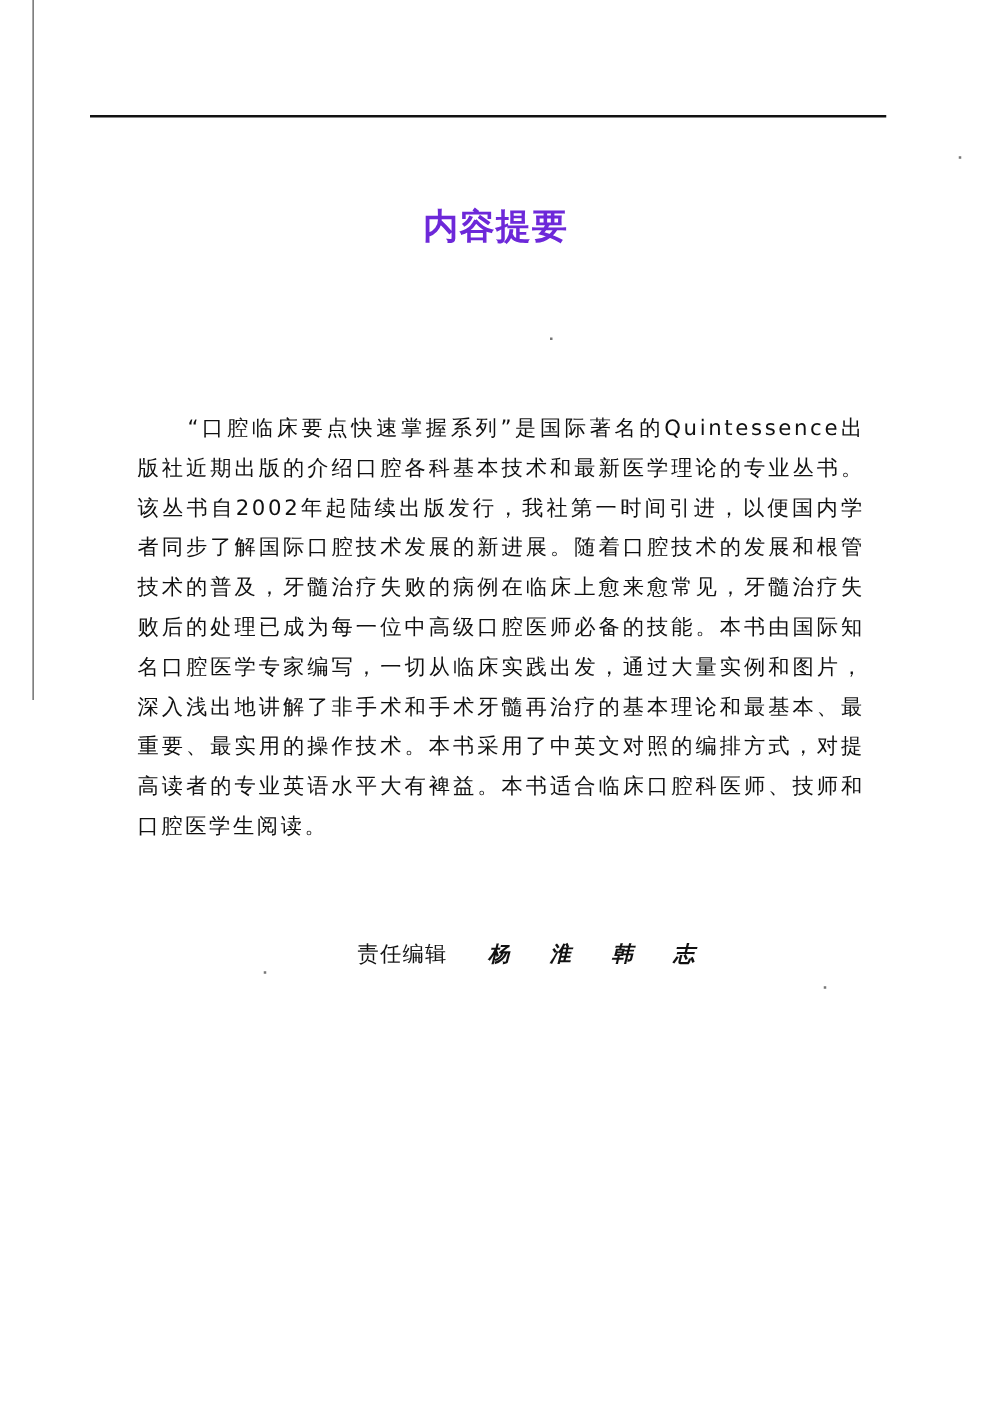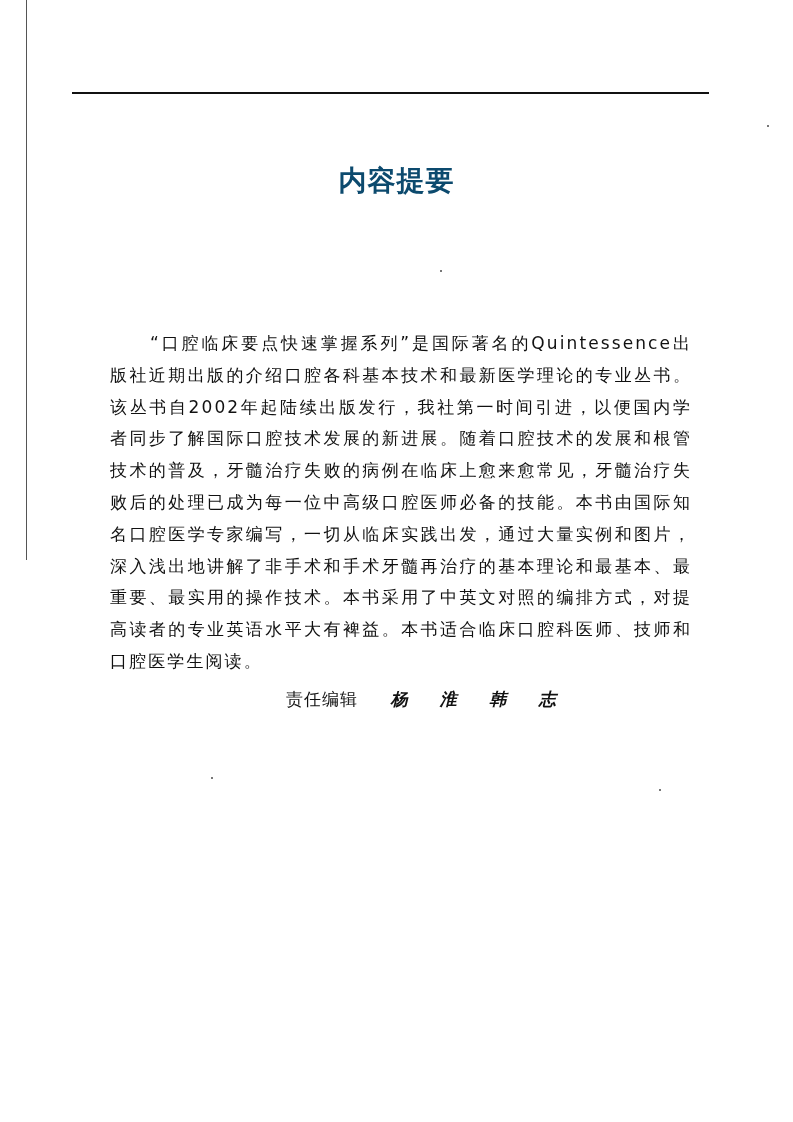--- a/index.html
+++ b/index.html
@@ -33,39 +33,39 @@
     }
     .title {
       position: absolute;
       left: 0;
       top: 162px;
       width: 793px;
       text-align: center;
       font-size: 28px;
       font-weight: bold;
       letter-spacing: 1px;
-      color: #0c4a6e;
+      color: #6d28d9;
     }
     .summary {
       position: absolute;
       left: 110px;
       top: 328px;
       width: 582px;
       margin: 0;
       font-size: 17px;
       line-height: 31.8px;
       letter-spacing: 2.1px;
       text-align: justify;
       text-indent: 40px;
       color: #111111;
     }
     .editors {
       position: absolute;
       left: 286px;
-      top: 688px;
+      top: 752px;
       font-size: 17px;
       white-space: nowrap;
       color: #111111;
     }
     .editors .label {
       letter-spacing: 1px;
     }
     .editors .name {
       display: inline-block;
       font-family: "DejaVu Serif", "Liberation Serif", serif;

